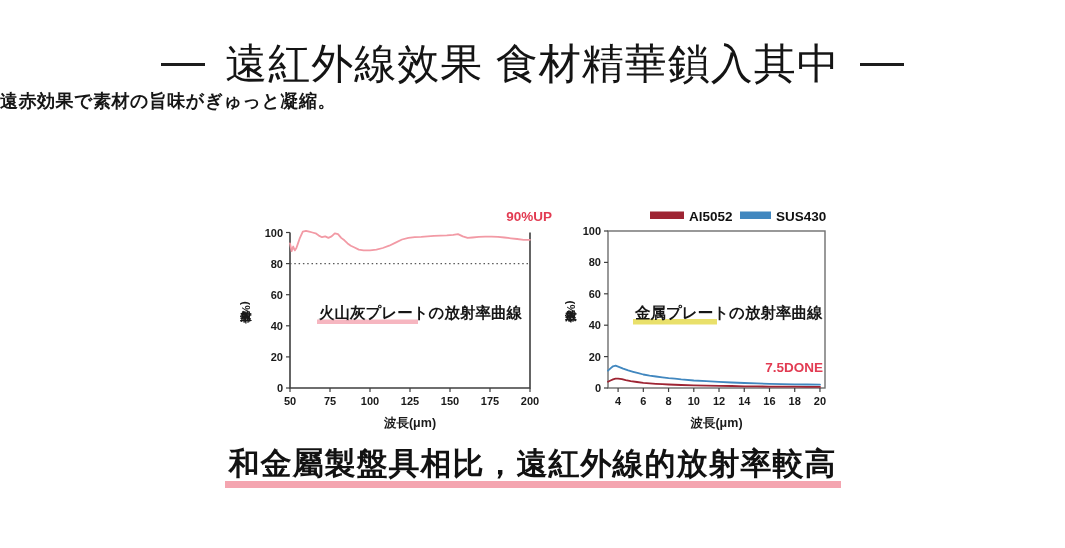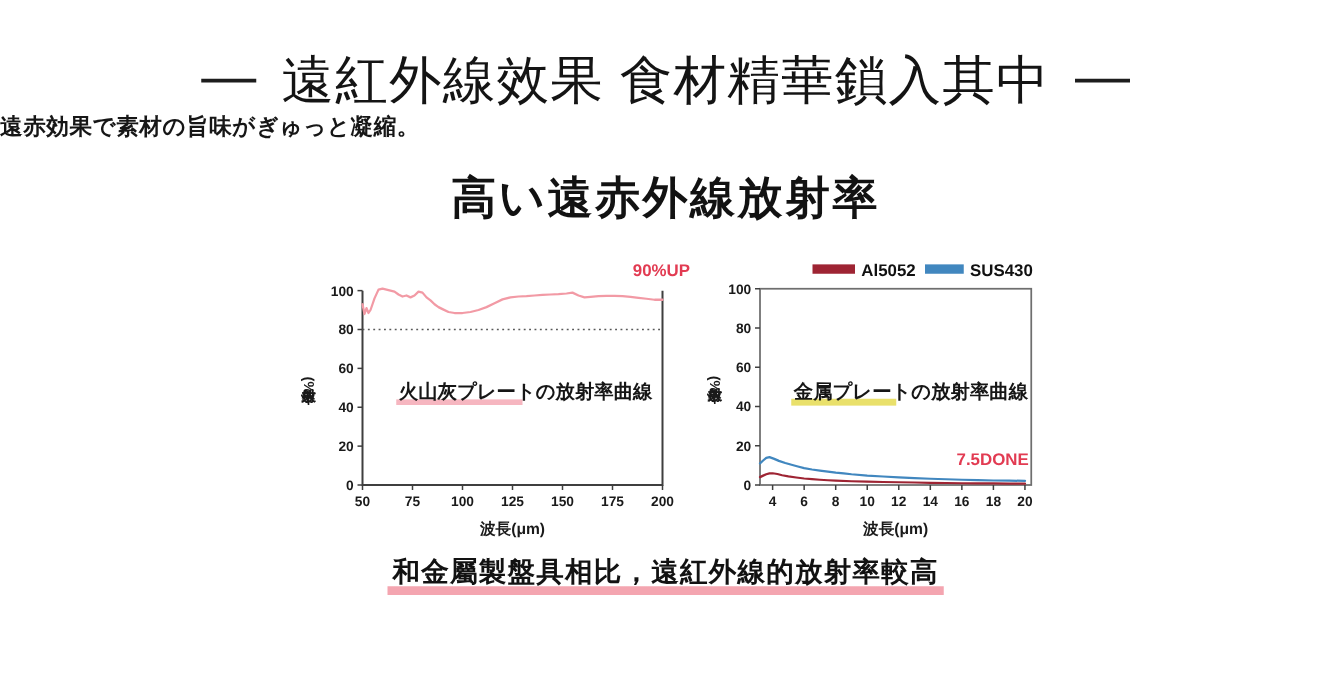--- a/index.html
+++ b/index.html
@@ -23,39 +23,38 @@
     position:absolute;top:134px;left:0;width:100%;text-align:center;
     font-size:36px;font-weight:800;color:#121212;letter-spacing:2px;
   }
   .chart-svg{position:absolute;top:195px;overflow:visible;}
   #chart-0{left:235px;}
   #chart-1{left:555px;}
   .caption-row{
     position:absolute;top:443px;left:0;width:100%;text-align:center;
   }
   .caption-text{
-    display:inline-block;font-size:22px;font-weight:800;color:#121212;letter-spacing:1px;
+    display:inline-block;font-size:31px;font-weight:800;color:#121212;letter-spacing:1px;
     padding:0 4px 3px 4px;
     background:linear-gradient(var(--ul,#f4a5b0),var(--ul,#f4a5b0)) left bottom/100% 7px no-repeat;
   }
 </style>
 </head>
 <body>
 
 <div class="canvas">
 
   <div class="title-row">
     <span class="title-dash"></span>
     <span class="main-title">遠紅外線效果 食材精華鎖入其中</span>
     <span class="title-dash"></span>
   </div>
 
   <div class="subtitle">遠赤効果で素材の旨味がぎゅっと凝縮。</div>
 
-  <div class="section-heading">高い遠赤外線放射率</div>
 
   <svg id="chart-0" class="chart-svg" width="320" height="250" viewBox="0 0 320 250">
       <path d="M 55 37.5 L 55 193 L 295 193 L 295 37.5" fill="none" stroke="#3f3f3f" stroke-width="1.6"></path>
       <line x1="55" y1="193" x2="55" y2="197" stroke="#3f3f3f" stroke-width="1.2"></line>
       <text x="55" y="210" text-anchor="middle" font-size="11" font-weight="700" fill="#1a1a1a">50</text>
       <line x1="95" y1="193" x2="95" y2="197" stroke="#3f3f3f" stroke-width="1.2"></line>
       <text x="95" y="210" text-anchor="middle" font-size="11" font-weight="700" fill="#1a1a1a">75</text>
       <line x1="135" y1="193" x2="135" y2="197" stroke="#3f3f3f" stroke-width="1.2"></line>
       <text x="135" y="210" text-anchor="middle" font-size="11" font-weight="700" fill="#1a1a1a">100</text>
       <line x1="175" y1="193" x2="175" y2="197" stroke="#3f3f3f" stroke-width="1.2"></line>

